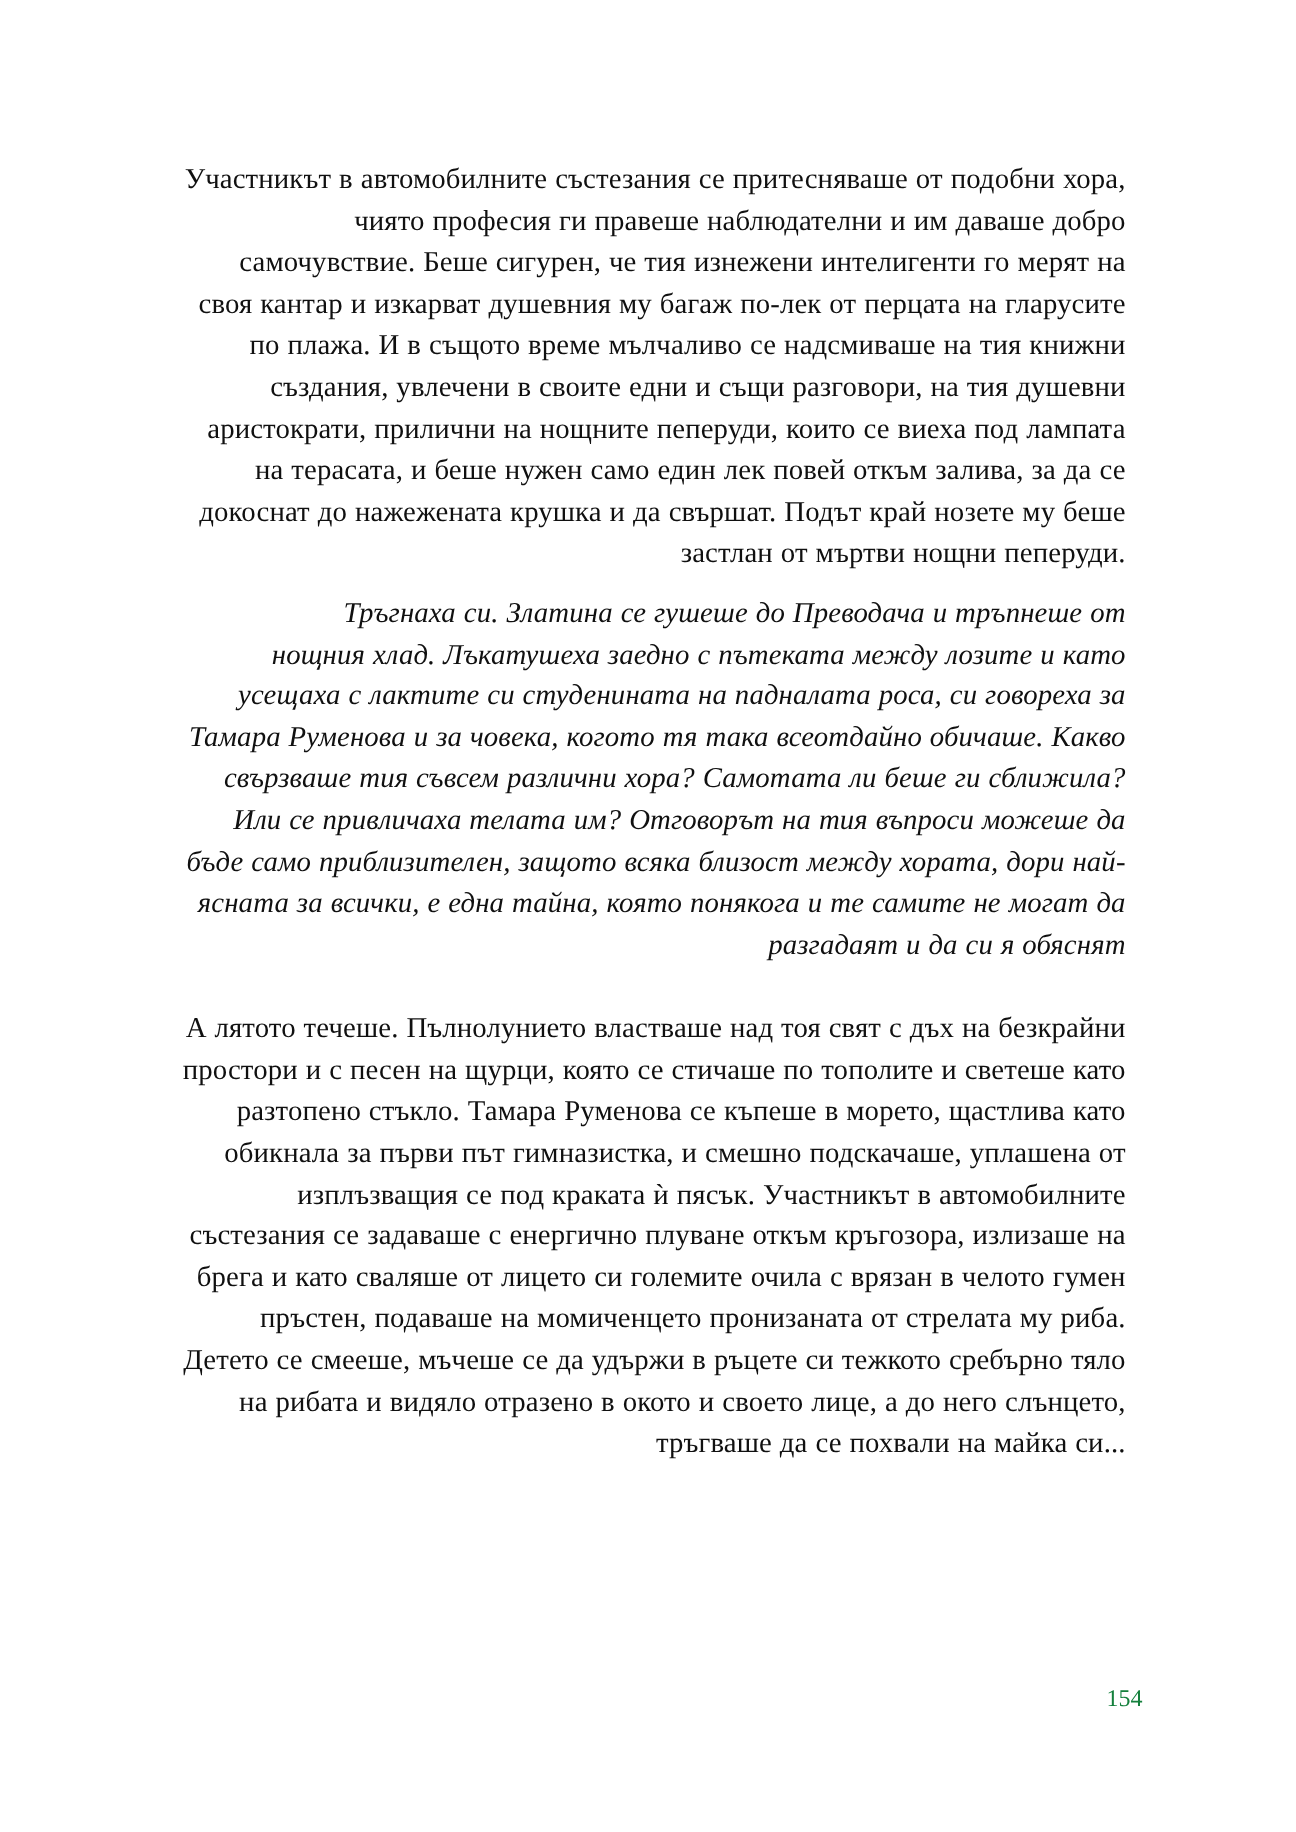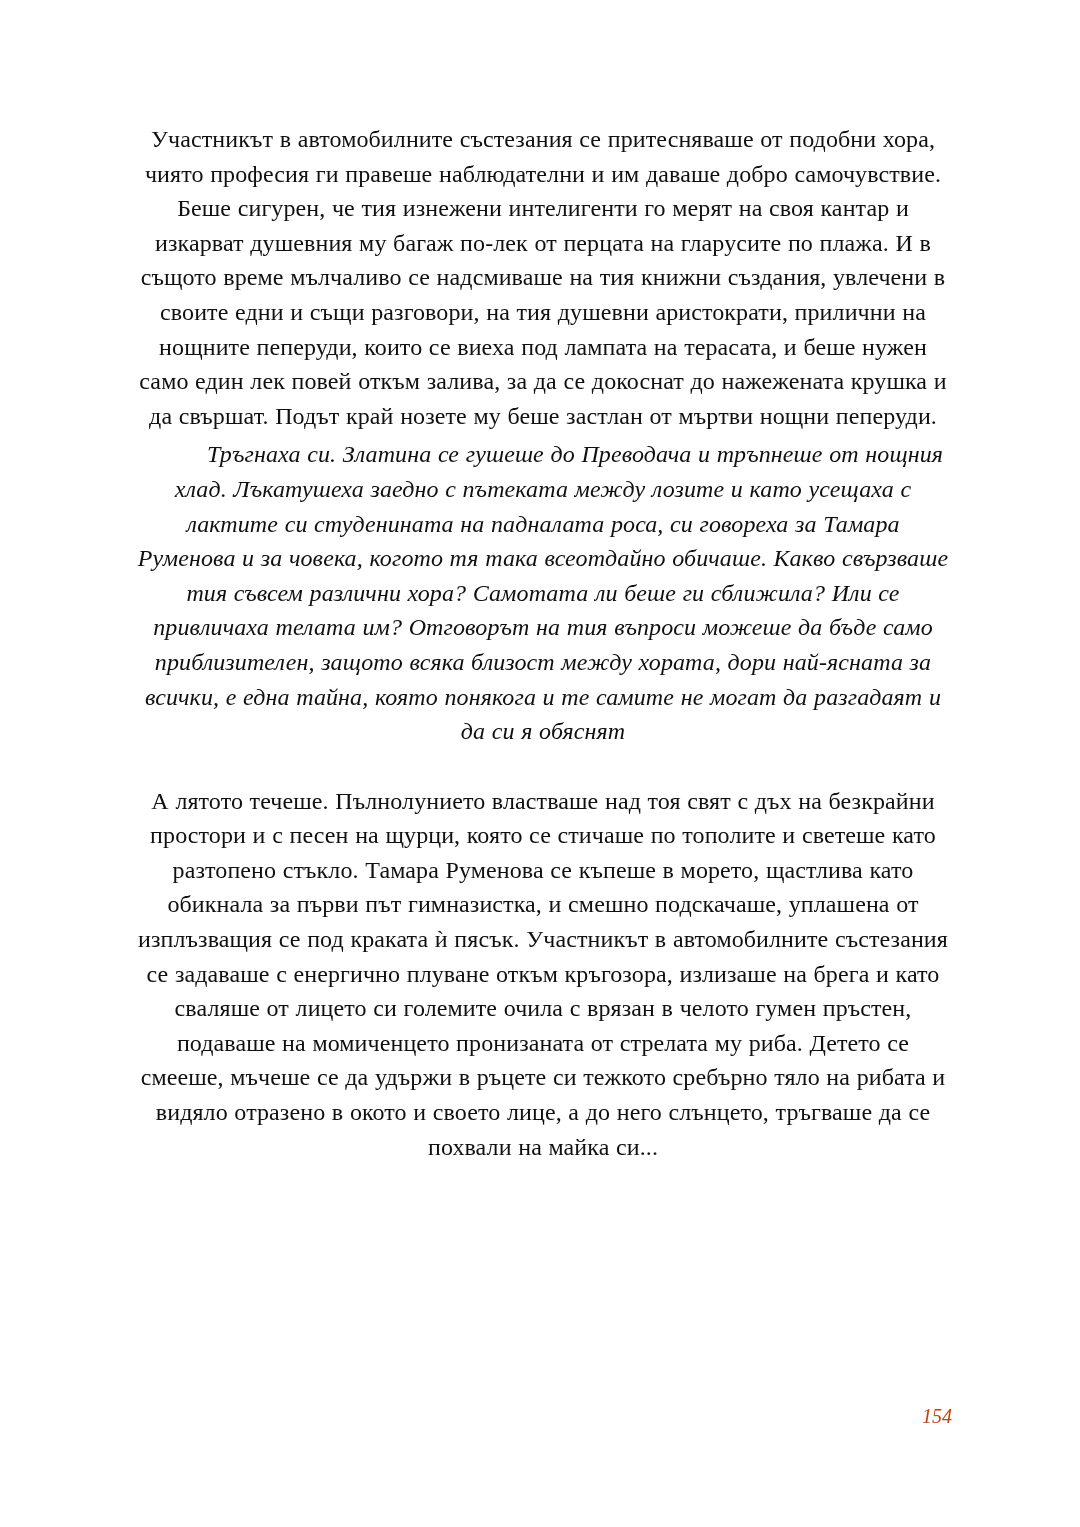--- a/index.html
+++ b/index.html
@@ -18,42 +18,41 @@
     width: 1080px;
     height: 1527px;
     box-sizing: border-box;
     padding: 118px 128px 0 133px;
     background: #ffffff;
   }
   .text-block {
     width: 820px;
   }
   .para {
-    margin: 4px;
+    margin: 15px;
     font-size: 24px;
     line-height: 34.6px;
-    text-align: center;
+    text-align: right;
     letter-spacing: 0.1px;
     word-spacing: 0.5px;
   }
   .para.indent-first {
     text-indent: 64px;
     font-style: italic;
   }
   .para.spaced-before {
     margin-top: 35px;
   }
   .page-number {
     position: absolute;
     top: 1404px;
     right: 128px;
     font-size: 20px;
     line-height: 24px;
-    color: #c2410c;
-    font-style: italic;
+    color: #15803d;
   }
 </style>
 </head>
 <body>
 
 <div class="page">
   <div class="text-block">
     <p class="para">Участникът в автомобилните състезания се притесняваше от подобни хора, чиято професия ги правеше наблюдателни и им даваше добро самочувствие. Беше сигурен, че тия изнежени интелигенти го мерят на своя кантар и изкарват душевния му багаж по-лек от перцата на гларусите по плажа. И в същото време мълчаливо се надсмиваше на тия книжни създания, увлечени в своите едни и същи разговори, на тия душевни аристократи, прилични на нощните пеперуди, които се виеха под лампата на терасата, и беше нужен само един лек повей откъм залива, за да се докоснат до нажежената крушка и да свършат. Подът край нозете му беше застлан от мъртви нощни пеперуди.</p>
     <p class="para indent-first">Тръгнаха си. Златина се гушеше до Преводача и тръпнеше от нощния хлад. Лъкатушеха заедно с пътеката между лозите и като усещаха с лактите си студенината на падналата роса, си говореха за Тамара Руменова и за човека, когото тя така всеотдайно обичаше. Какво свързваше тия съвсем различни хора? Самотата ли беше ги сближила? Или се привличаха телата им? Отговорът на тия въпроси можеше да бъде само приблизителен, защото всяка близост между хората, дори най-ясната за всички, е една тайна, която понякога и те самите не могат да разгадаят и да си я обяснят</p>
     <p class="para spaced-before">А лятото течеше. Пълнолунието властваше над тоя свят с дъх на безкрайни простори и с песен на щурци, която се стичаше по тополите и светеше като разтопено стъкло. Тамара Руменова се къпеше в морето, щастлива като обикнала за първи път гимназистка, и смешно подскачаше, уплашена от изплъзващия се под краката ѝ пясък. Участникът в автомобилните състезания се задаваше с енергично плуване откъм кръгозора, излизаше на брега и като сваляше от лицето си големите очила с врязан в челото гумен пръстен, подаваше на момиченцето пронизаната от стрелата му риба. Детето се смееше, мъчеше се да удържи в ръцете си тежкото сребърно тяло на рибата и видяло отразено в окото и своето лице, а до него слънцето, тръгваше да се похвали на майка си...</p>

